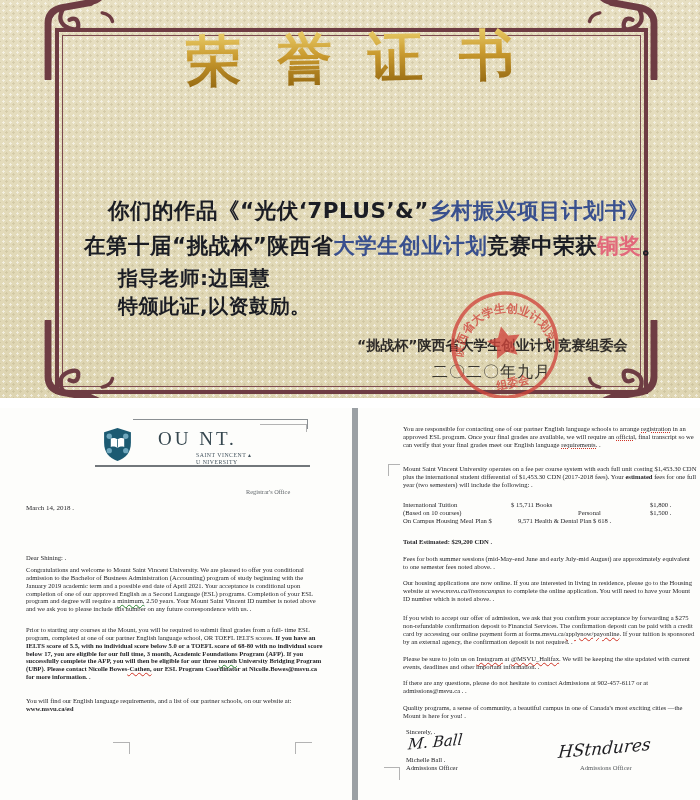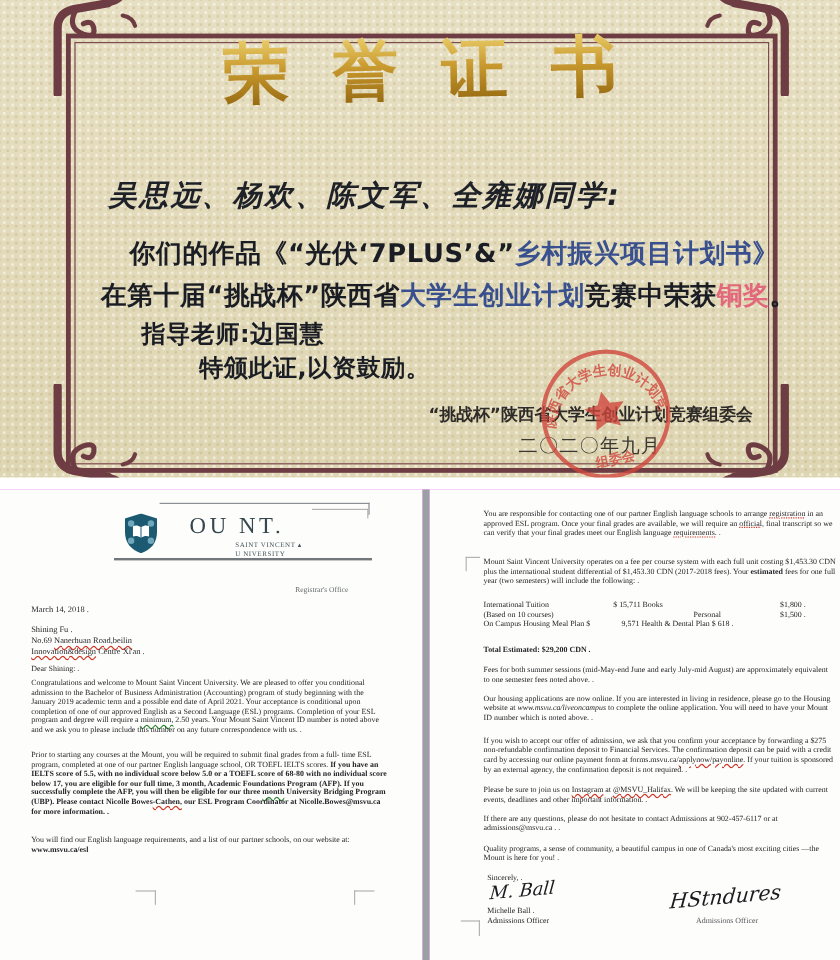--- a/index.html
+++ b/index.html
@@ -28,31 +28,31 @@
         letter-spacing:36px;text-indent:36px;transform:rotate(-1.2deg);
         background:linear-gradient(180deg,#ecd06c 8%,#c8992e 45%,#8f630e 92%);
         -webkit-background-clip:text;background-clip:text;color:transparent;}
   .cert-names{position:absolute;left:90px;top:147px;font-family:"DejaVu Sans",sans-serif;
         font-size:24px;font-weight:600;font-style:italic;color:#1f2128;letter-spacing:2px;}
   .cert-line{position:absolute;font-family:"DejaVu Sans",sans-serif;font-weight:700;
         font-size:21.5px;color:#1b1d24;letter-spacing:.5px;white-space:nowrap;}
   .cl1{left:108px;top:196px;}
   .cl2{left:84px;top:231px;}
   .cl3{left:118px;top:265px;font-size:20px;}
-  .cl4{left:118px;top:293px;font-size:20px;margin-left:48px;}
+  .cl4{left:118px;top:293px;font-size:20px;}
   .blue{color:#39508e;}
   .award{color:#e2687b;}
   .cert-org{position:absolute;left:357px;top:337px;font-family:"DejaVu Sans",sans-serif;
         font-size:14px;font-weight:700;color:#2e2b28;white-space:nowrap;}
   .cert-date{position:absolute;left:432px;top:362px;font-family:"DejaVu Sans",sans-serif;
         font-size:16px;font-weight:400;color:#3a3730;letter-spacing:1px;}
   .seal{position:absolute;left:448px;top:288px;opacity:.78;transform:rotate(-12deg);}
 
   
-  .letters{position:absolute;left:0;top:408px;width:700px;height:392px;display:flex;background:#d946ef;text-decoration:underline;}
+  .letters{position:absolute;left:0;top:408px;width:700px;height:392px;display:flex;background:#7f1d1d;text-decoration:underline;}
   .gapstrip{position:absolute;left:0;top:398px;width:700px;height:10px;background:#fff;}
   .page{position:relative;background:#fdfdfb;height:392px;}
   .pg-left{width:352px;}
   .divider{width:6px;background:#9ba0a4;height:392px;}
   .pg-right{flex:1;}
 
   .ltr{position:absolute;font-family:"Liberation Serif",serif;font-size:6.6px;
        line-height:1.19;color:#26262a;}
   .b{font-weight:bold;}
   .it{font-style:italic;}
@@ -110,21 +110,20 @@
     <svg class="corner c-br" viewBox="0 0 100 100">
       <g fill="none" stroke="currentColor" stroke-linecap="round">
         <path d="M7 98 V34 Q7 20 22 16 L56 10" stroke-width="8"></path>
         <path d="M56 10 q16 -3 13 -13 q-3 -9 -12 -6 q-8 3 -3 10 q4 6 14 3" stroke-width="6"></path>
         <path d="M24 18 q-8 16 8 22 q12 4 10 -6 q-2 -8 -10 -4" stroke-width="5"></path>
         <path d="M70 22 q10 2 12 10" stroke-width="4"></path>
       </g>
     </svg>
 
     <div class="cert-title">荣誉证书</div>
-    <div class="cert-names">吴思远、杨欢、陈文军、全雍娜同学:</div>
 
     <div class="cert-line cl1"><span>你们的作品《“光伏‘7PLUS’&amp;”</span><span class="blue">乡村振兴项目计划书》</span></div>
     <div class="cert-line cl3">指导老师:边国慧</div>
     <div class="cert-line cl2"><span>在第十届“挑战杯”陕西省</span><span class="blue">大学生创业计划</span><span>竞赛中荣获</span><span class="award">铜奖</span><span>。</span></div>
     <div class="cert-line cl4">特颁此证,以资鼓励。</div>
 
     <div class="cert-org">“挑战杯”陕西省大学生创业计划竞赛组委会</div>
     <div class="cert-date">二〇二〇年九月</div>
 
     <svg class="seal" width="115" height="115" viewBox="0 0 115 115">
@@ -160,25 +159,20 @@
         <div>SAINT VINCENT ▴</div>
         <div>U NIVERSITY</div>
       </div>
       <div class="rule-bottom"></div>
 
       <div class="ltr" style="left:246px;top:80px;font-size:6.3px;color:#63686c;">Registrar's Office</div>
 
       <div class="ltr" style="left:26px;top:96px;font-size:7px;text-align:center;">March 14, 2018 .</div>
 
 
-      <div class="ltr" style="left:26px;top:113px;font-size:7px;line-height:1.3;">
-        <div>Shining Fu .</div>
-        <div><span>No.69 </span><span class="wr">Nanerhuan Road,beilin</span></div>
-        <div><span class="wr">Innovation&amp;design</span><span> Centre Xi'an .</span></div>
-      </div>
 
       <div class="ltr" style="left:26px;top:146px;">Dear Shining: .</div>
 
       <div class="ltr" style="left:26px;top:158px;width:298px;"><span>Congratulations and welcome to Mount Saint Vincent University. We are pleased to offer you conditional admission to the Bachelor of Business Administration (Accounting) program of study beginning with the January 2019 academic term and a possible end date of April 2021. Your acceptance is conditional upon completion of one of our approved English as a Second Language (ESL) programs. Completion of your ESL program and degree will require a </span><span class="wg">minimum,</span><span> 2.50 years. Your Mount Saint Vincent ID number is noted above and we ask you to please include this number on any future correspondence with us. .</span></div>
 
       <div class="ltr" style="left:26px;top:218px;width:298px;"><span>Prior to starting any courses at the Mount, you will be required to submit final grades from a full- time ESL program, completed at one of our partner English language school, OR TOEFL IELTS scores. </span><span class="b">If you have an IELTS score of 5.5, with no individual score below 5.0 or a TOEFL score of 68-80 with no individual score below 17, you are eligible for our full time, 3 month, Academic Foundations Program (AFP). If you successfully complete the AFP, you will then be eligible for our three </span><span class="b wg">month</span><span class="b"> University Bridging Program (UBP). Please contact Nicolle Bowes</span><span class="b wr">-Cathen,</span><span class="b"> our ESL Program Coordinator at Nicolle.Bowes@msvu.ca for more information. .</span></div>
 
       <div class="ltr" style="left:26px;top:289px;width:298px;"><span>You will find our English language requirements, and a list of our partner schools, on our website at: </span><br><span class="b">www.msvu.ca/esl</span></div>
 
       <div class="crop crop-tr" style="left:113px;top:334px;width:16px;height:11px;"></div>

